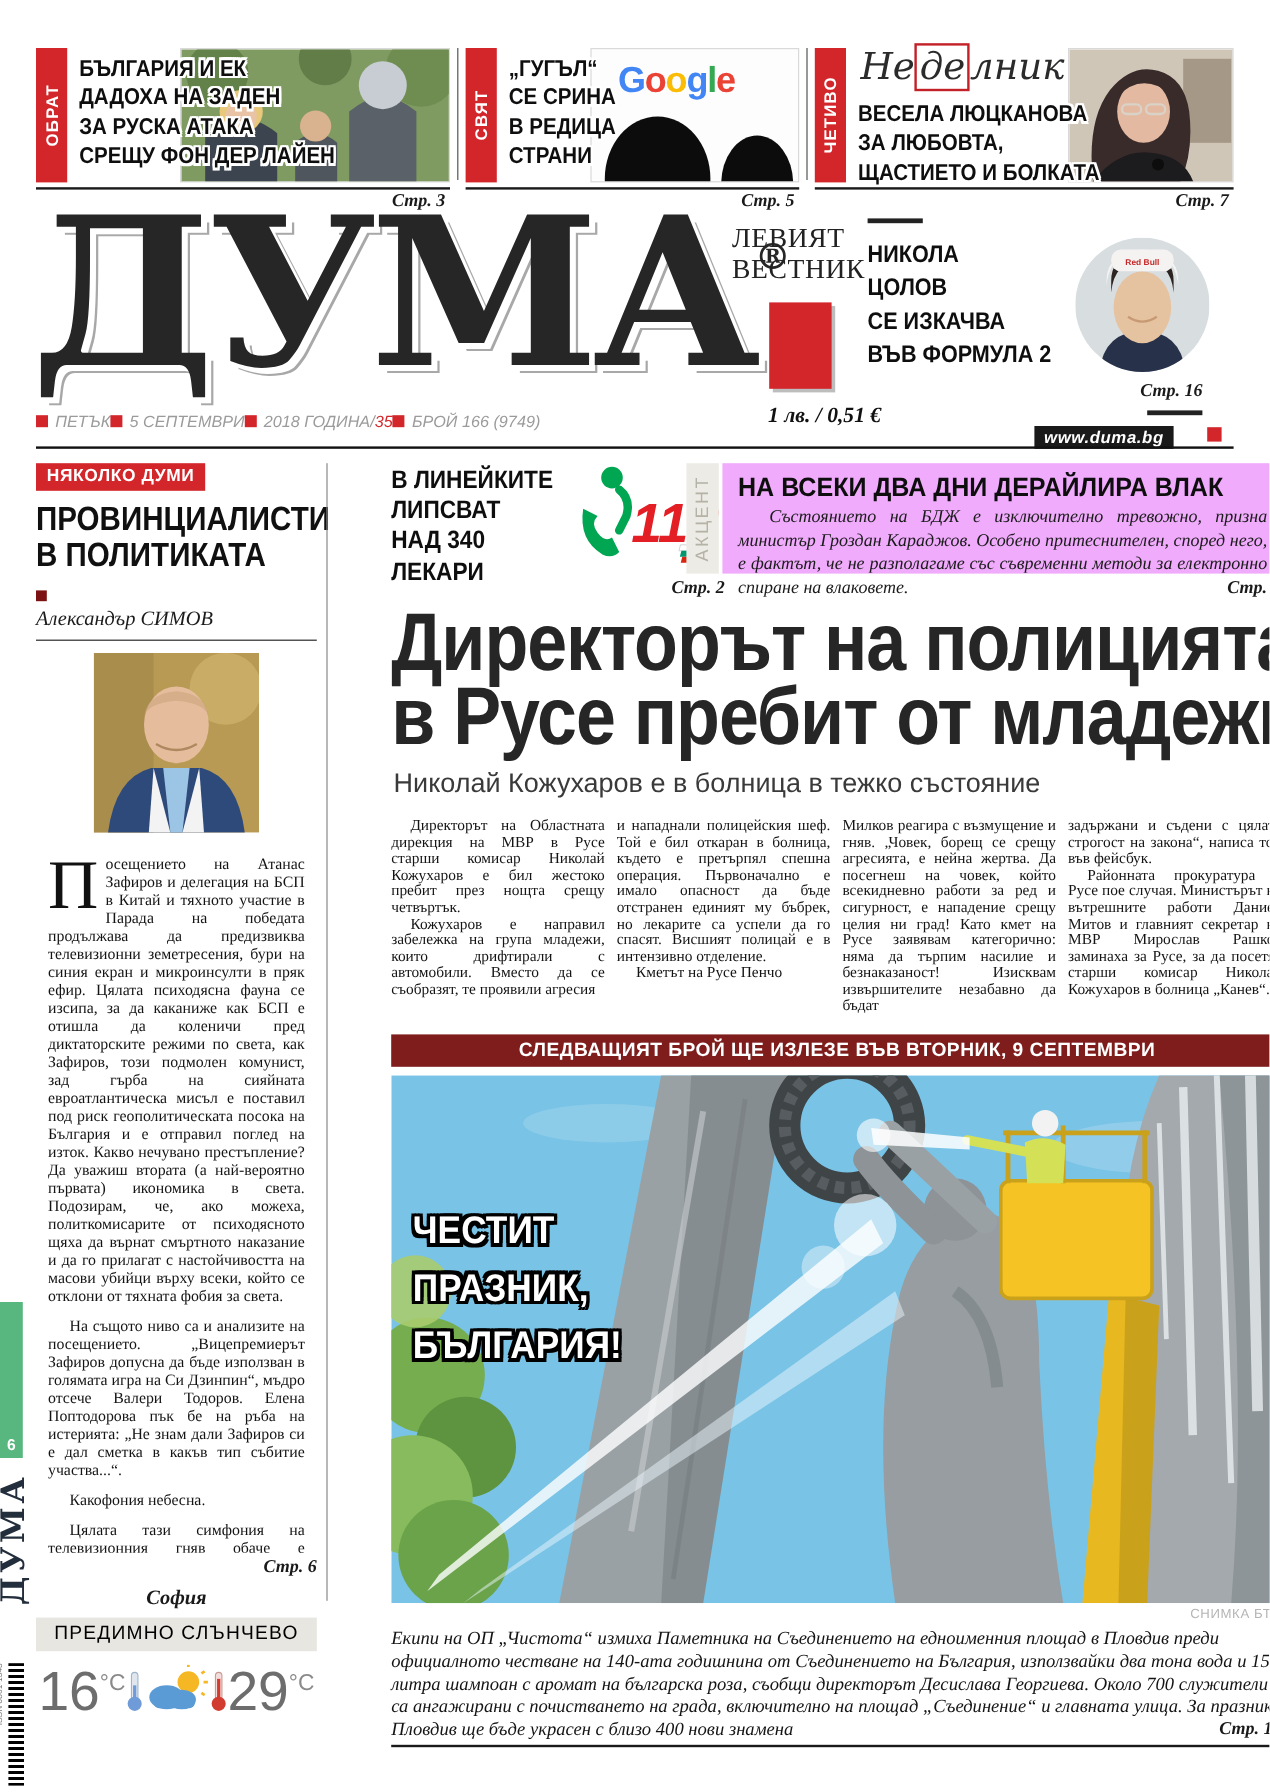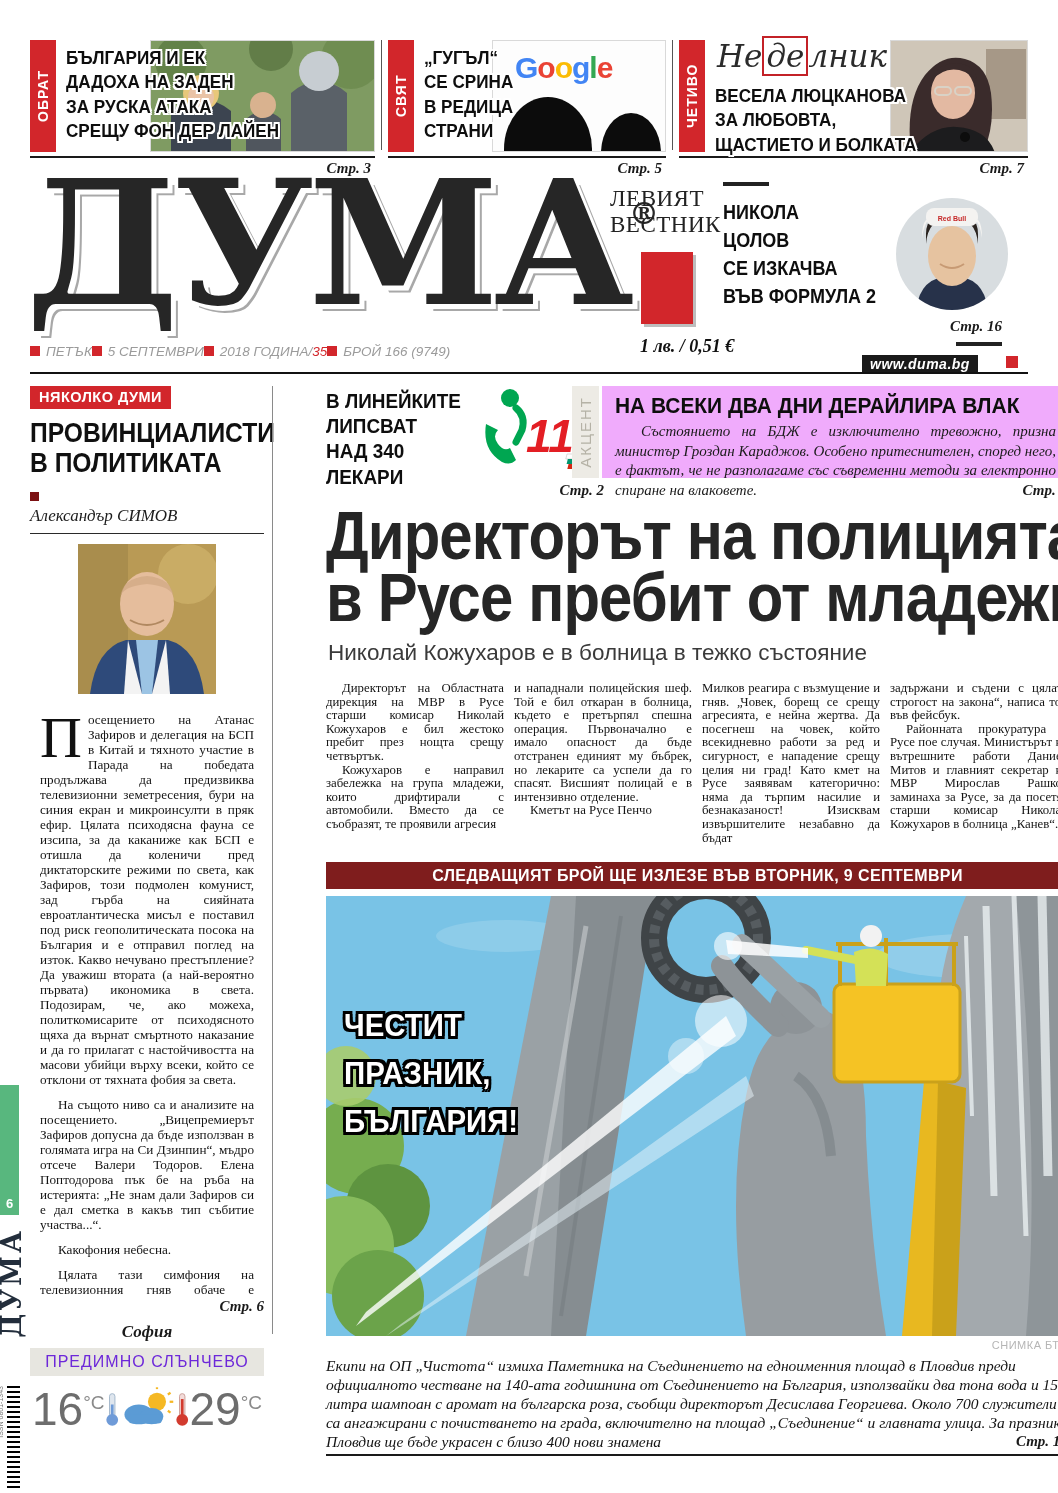--- a/index.html
+++ b/index.html
@@ -73,21 +73,21 @@
   .op-text{height:592px;overflow:hidden;font-size:13.2px;line-height:15px;text-align:justify;color:#141414;}
   .op-text p{margin:10px;text-indent:18px;}
   .op-text p.drop{text-indent:0;}
   .op-text p.drop::first-letter{float:left;font-size:58px;line-height:46px;padding:3px 6px 0 0;color:#111;}
   .op-page{text-align:right;margin-top:4px;}
   .col-div{position:absolute;left:272px;top:386px;height:948px;border-left:1px solid #8a8a8a;}
 
   
   .weather{position:absolute;left:30px;top:1322px;width:234px;text-align:center;}
   .w-city{font-weight:bold;font-style:italic;font-size:17px;color:#1a1a1a;}
-  .w-bar{margin-top:6px;background:#e7e6e0;color:#6d28d9;font-family:"Liberation Sans",sans-serif;
+  .w-bar{margin-top:6px;background:#e7e6e0;color:#000000;font-family:"Liberation Sans",sans-serif;
          font-size:16px;letter-spacing:1px;padding:5px 0;}
   .w-row{margin-top:10px;display:flex;align-items:center;justify-content:space-between;padding:0 2px;}
   .temp{font-family:"Liberation Sans",sans-serif;font-size:46px;color:#6d6d6d;line-height:1;}
   .temp sup{font-size:19px;color:#8a8a8a;}
 
   
   .main{position:absolute;left:285px;top:386px;width:743px;height:1080px;margin-left:41px;}
   .amb-title{position:absolute;left:0;top:2px;font-family:"Liberation Sans",sans-serif;font-weight:bold;
              font-size:21px;line-height:1.2;color:#0e0e0e;}
   .amb-title span{display:block;transform:scaleX(.9);transform-origin:0 0;white-space:nowrap;}

